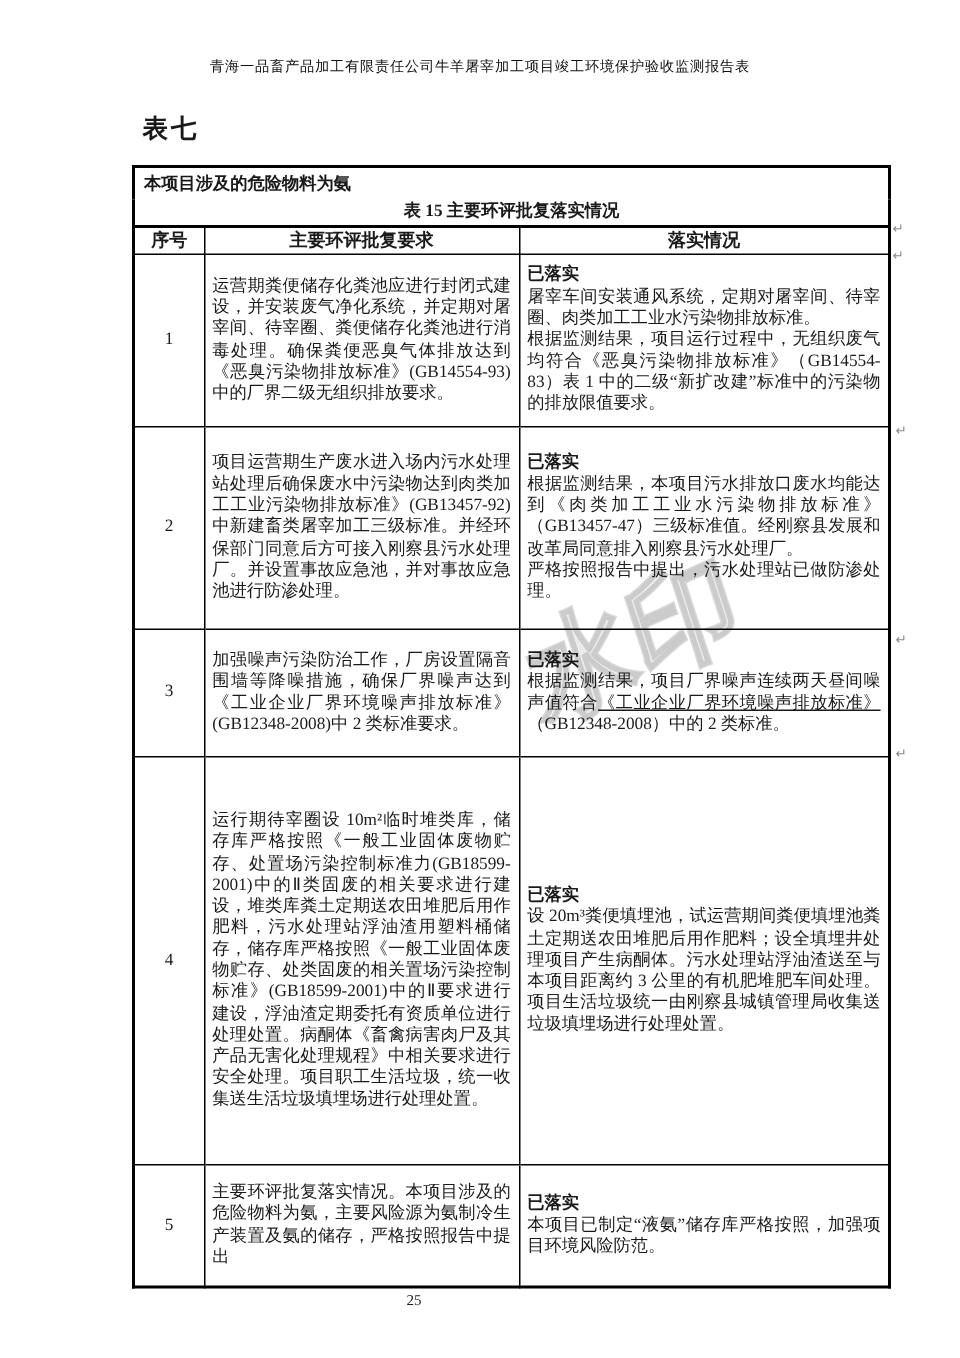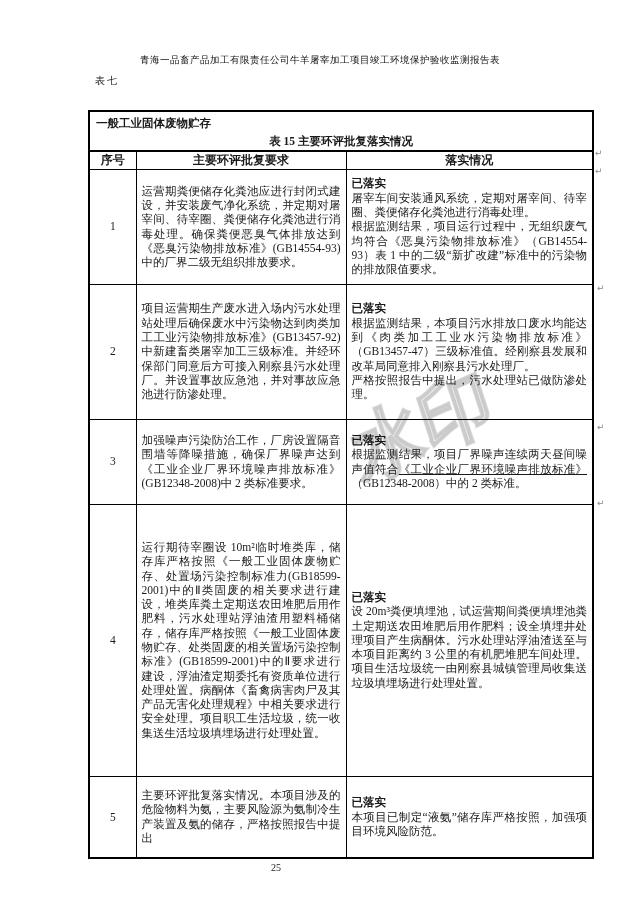--- a/index.html
+++ b/index.html
@@ -2,27 +2,27 @@
 <html><head>
 <meta charset="utf-8">
 <style>
   * { margin: 0; padding: 0; box-sizing: border-box; }
   html, body { width: 640px; height: 905px; background: #ffffff; }
   body { font-family: "Liberation Serif", serif; color: #1a1a1a; position: relative; overflow: hidden; }
 
   .page { position: relative; width: 640px; height: 905px; background: #ffffff; }
 
   .doc-header {
-    position: absolute; top: 54px; left: 0; width: 640px;
+    position: absolute; top: 38px; left: 0; width: 640px;
     text-align: center; font-size: 9.5px; letter-spacing: 0.5px; color: #111;
   }
 
   .section-heading {
     position: absolute; top: 74px; left: 95px;
-    font-size: 10px; font-weight: normal; letter-spacing: 2px;
+    font-size: 17px; font-weight: bold; letter-spacing: 2px;
   }
 
   .watermark {
     position: absolute; left: 348px; top: 378px;
     font-size: 74px; font-weight: bold;
     color: rgba(145,145,145,0.18);
     -webkit-text-stroke: 2px rgba(130,130,130,0.30);
     transform: rotate(-24deg) skewX(-6deg);
     white-space: nowrap; z-index: 0; pointer-events: none;
     font-family: "Liberation Serif", serif;
@@ -85,38 +85,38 @@
   <div class="watermark">水印</div>
 
   <table class="main">
     <colgroup>
       <col style="width:47px">
       <col style="width:210px">
       <col style="width:247px">
     </colgroup>
     <tbody>
         <tr>
-      <td class="title-cell no-border-sides" colspan="3">一般工业固体废物贮存</td>
+      <td class="title-cell no-border-sides" colspan="3">本项目涉及的危险物料为氨</td>
     </tr>
     <tr>
       <td class="subtitle-cell no-border-sides" colspan="3">表 15  主要环评批复落实情况</td>
     </tr>
     <tr class="header-row">
       <td>序号</td>
       <td>主要环评批复要求</td>
       <td>落实情况</td>
     </tr>
 
     <tr class="data-row" style="height:115px">
       <td class="cell-no">1</td>
       <td class="cell-req">运营期粪便储存化粪池应进行封闭式建设，并安装废气净化系统，并定期对屠宰间、待宰圈、粪便储存化粪池进行消毒处理。确保粪便恶臭气体排放达到《恶臭污染物排放标准》(GB14554-93)中的厂界二级无组织排放要求。</td>
       <td class="cell-status">
         <p class="status-label">已落实</p>
-        <p>屠宰车间安装通风系统，定期对屠宰间、待宰圈、粪便储存化粪池进行消毒处理。</p>
-        <p>根据监测结果，项目运行过程中，无组织废气均符合《恶臭污染物排放标准》（GB14554-93）表 1 中的二级“新扩改建”标准中的污染物的排放限值要求。</p>
+        <p>屠宰车间安装通风系统，定期对屠宰间、待宰圈、肉类加工工业水污染物排放标准。</p>
+        <p>根据监测结果，项目运行过程中，无组织废气均符合《恶臭污染物排放标准》（GB14554-83）表 1 中的二级“新扩改建”标准中的污染物的排放限值要求。</p>
       </td>
     </tr>
 
     <tr class="data-row" style="height:135px">
       <td class="cell-no">2</td>
       <td class="cell-req">项目运营期生产废水进入场内污水处理站处理后确保废水中污染物达到肉类加工工业污染物排放标准》(GB13457-92)中新建畜类屠宰加工三级标准。并经环保部门同意后方可接入刚察县污水处理厂。并设置事故应急池，并对事故应急池进行防渗处理。</td>
       <td class="cell-status">
         <p class="status-label">已落实</p>
         <p>根据监测结果，本项目污水排放口废水均能达到《肉类加工工业水污染物排放标准》（GB13457-47）三级标准值。经刚察县发展和改革局同意排入刚察县污水处理厂。</p>
         <p>严格按照报告中提出，污水处理站已做防渗处理。</p>

